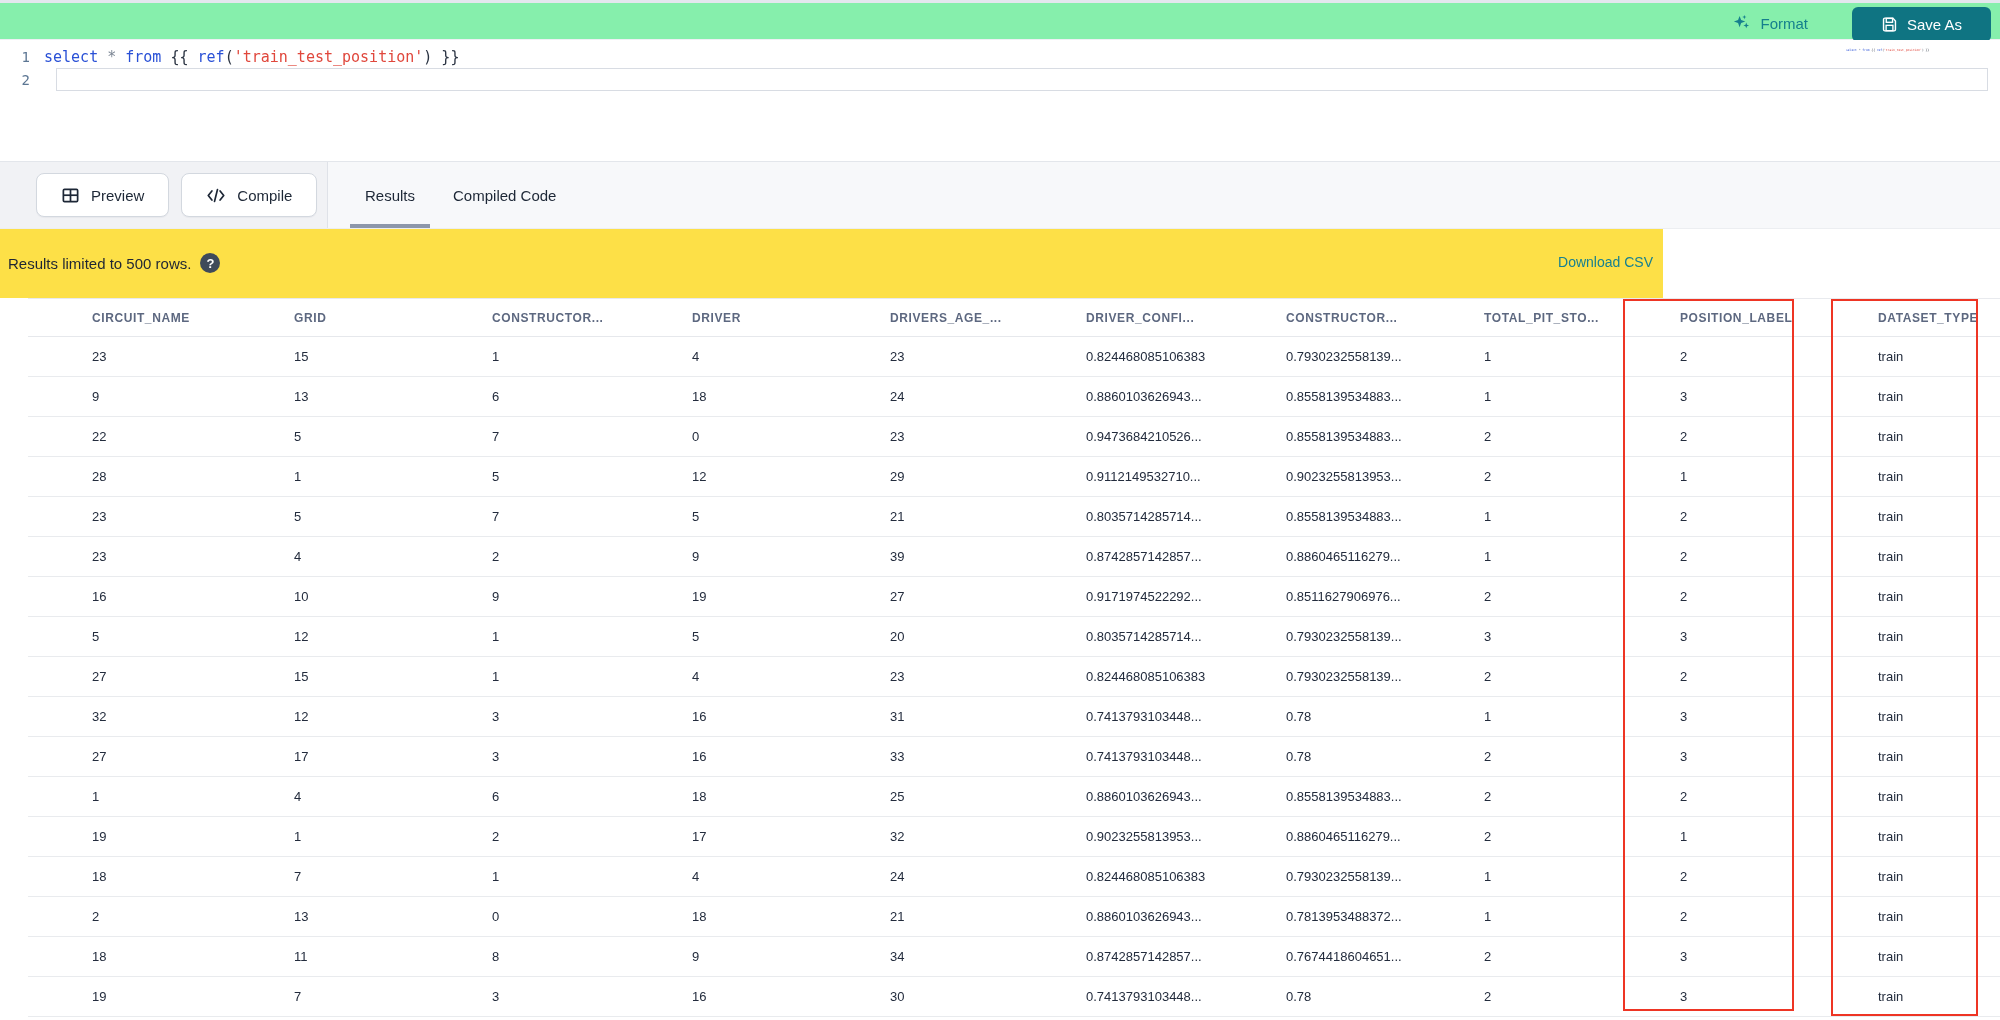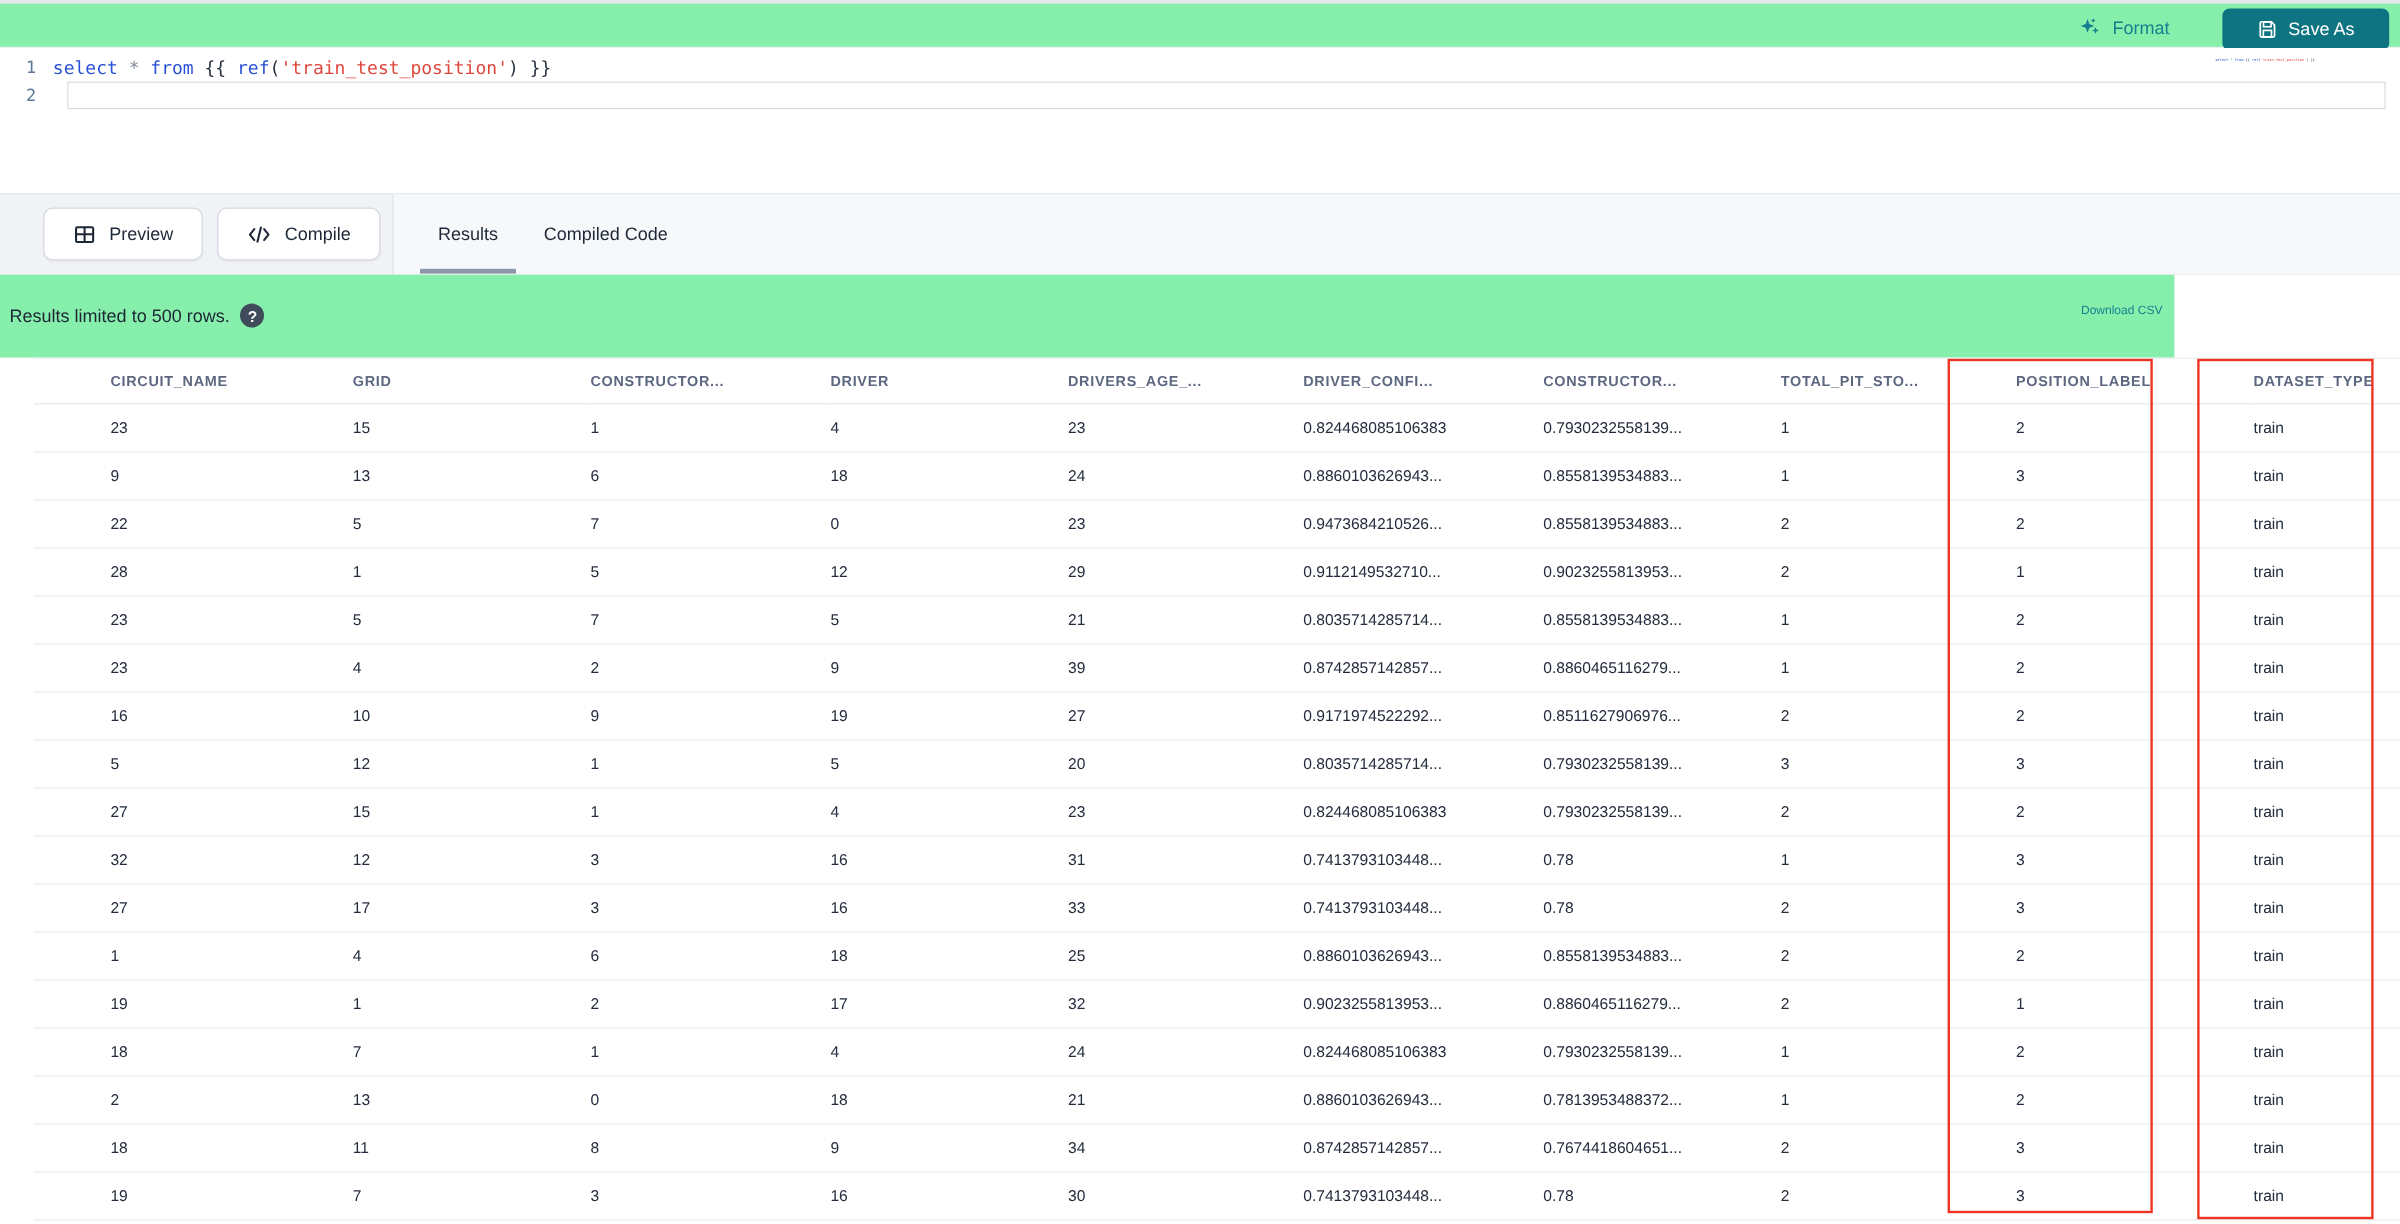--- a/index.html
+++ b/index.html
@@ -64,28 +64,28 @@
   }
   .tabs { position:absolute; left:350px; top:0; height:100%; display:flex; gap:8px; }
   .tab {
     position:relative; padding:0 15px; display:flex; align-items:center;
     font-size:15px; font-weight:400; color:#1d2736; cursor:pointer;
   }
   .tab.active::after {
     content:""; position:absolute; left:0; right:0; bottom:0; height:4px; background:#8d97aa;
   }
   
-  .results-meta { position:absolute; left:0; top:229px; width:1812px; height:69px; background:#86efac; }
+  .results-meta { position:absolute; left:0; top:229px; width:1663px; height:69px; background:#fde047; }
   .limit-note { position:absolute; left:8px; top:24px; display:flex; align-items:center; gap:9px; font-size:15px; color:#1e2533; }
   .help-dot {
     width:20px; height:20px; border-radius:50%; background:#3f4a5a; color:#ffffff;
     display:inline-flex; align-items:center; justify-content:center;
     font-size:13px; font-weight:700; cursor:pointer;
   }
-  .download-link { position:absolute; right:10px; top:25px; font-size:10px; color:#178090; cursor:pointer; text-decoration:none; }
+  .download-link { position:absolute; right:10px; top:25px; font-size:14px; color:#178090; cursor:pointer; text-decoration:none; }
   
   .table-wrap { position:absolute; left:0; top:298px; width:1645px;padding-left:28px; }
   table { width:2000px; border-collapse:collapse; table-layout:fixed; }
   thead th {
     height:38px; text-align:left; vertical-align:middle;
     font-size:12px; font-weight:700; letter-spacing:.05em; color:#5d6880;
     border-top:1px solid #e8eaee; border-bottom:1px solid #e6e8ec;
     white-space:nowrap; overflow:hidden;
   }
   tbody td {

